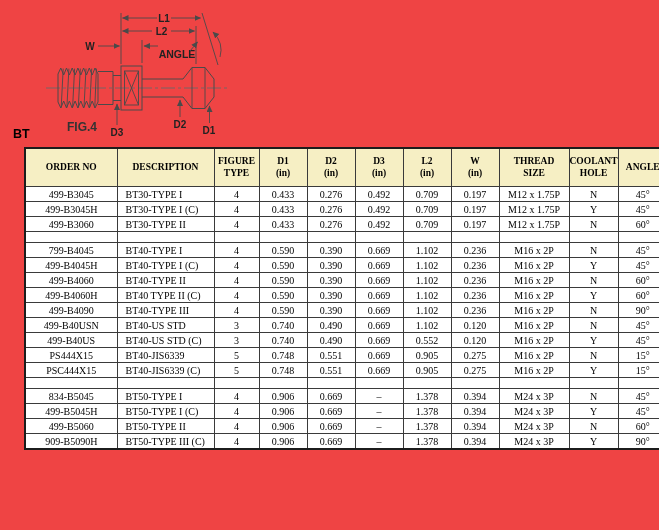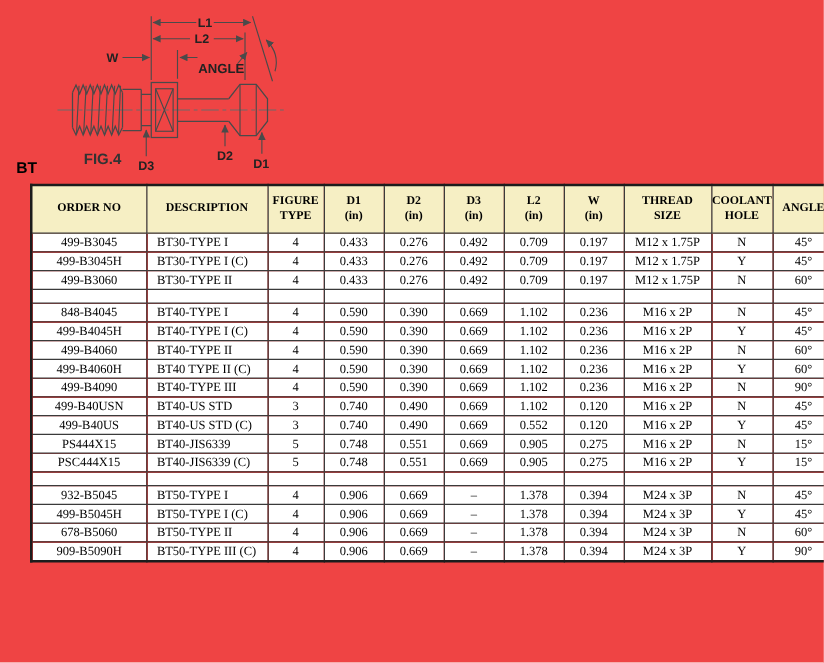--- a/index.html
+++ b/index.html
@@ -218,21 +218,21 @@
           <td></td>
           <td></td>
           <td></td>
           <td></td>
           <td></td>
           <td></td>
           <td></td>
           <td></td>
         </tr>
         <tr>
-          <td>848-B4045</td>
+          <td>799-B4045</td>
           <td class="desc">BT40-TYPE I</td>
           <td>4</td>
           <td>0.590</td>
           <td>0.390</td>
           <td>0.669</td>
           <td>1.102</td>
           <td>0.236</td>
           <td>M16 x 2P</td>
           <td>N</td>
           <td>45°</td>
@@ -348,21 +348,21 @@
           <td></td>
           <td></td>
           <td></td>
           <td></td>
           <td></td>
           <td></td>
           <td></td>
           <td></td>
         </tr>
         <tr>
-          <td>932-B5045</td>
+          <td>834-B5045</td>
           <td class="desc">BT50-TYPE I</td>
           <td>4</td>
           <td>0.906</td>
           <td>0.669</td>
           <td>–</td>
           <td>1.378</td>
           <td>0.394</td>
           <td>M24 x 3P</td>
           <td>N</td>
           <td>45°</td>
@@ -374,21 +374,21 @@
           <td>0.906</td>
           <td>0.669</td>
           <td>–</td>
           <td>1.378</td>
           <td>0.394</td>
           <td>M24 x 3P</td>
           <td>Y</td>
           <td>45°</td>
         </tr>
         <tr>
-          <td>678-B5060</td>
+          <td>499-B5060</td>
           <td class="desc">BT50-TYPE II</td>
           <td>4</td>
           <td>0.906</td>
           <td>0.669</td>
           <td>–</td>
           <td>1.378</td>
           <td>0.394</td>
           <td>M24 x 3P</td>
           <td>N</td>
           <td>60°</td>

